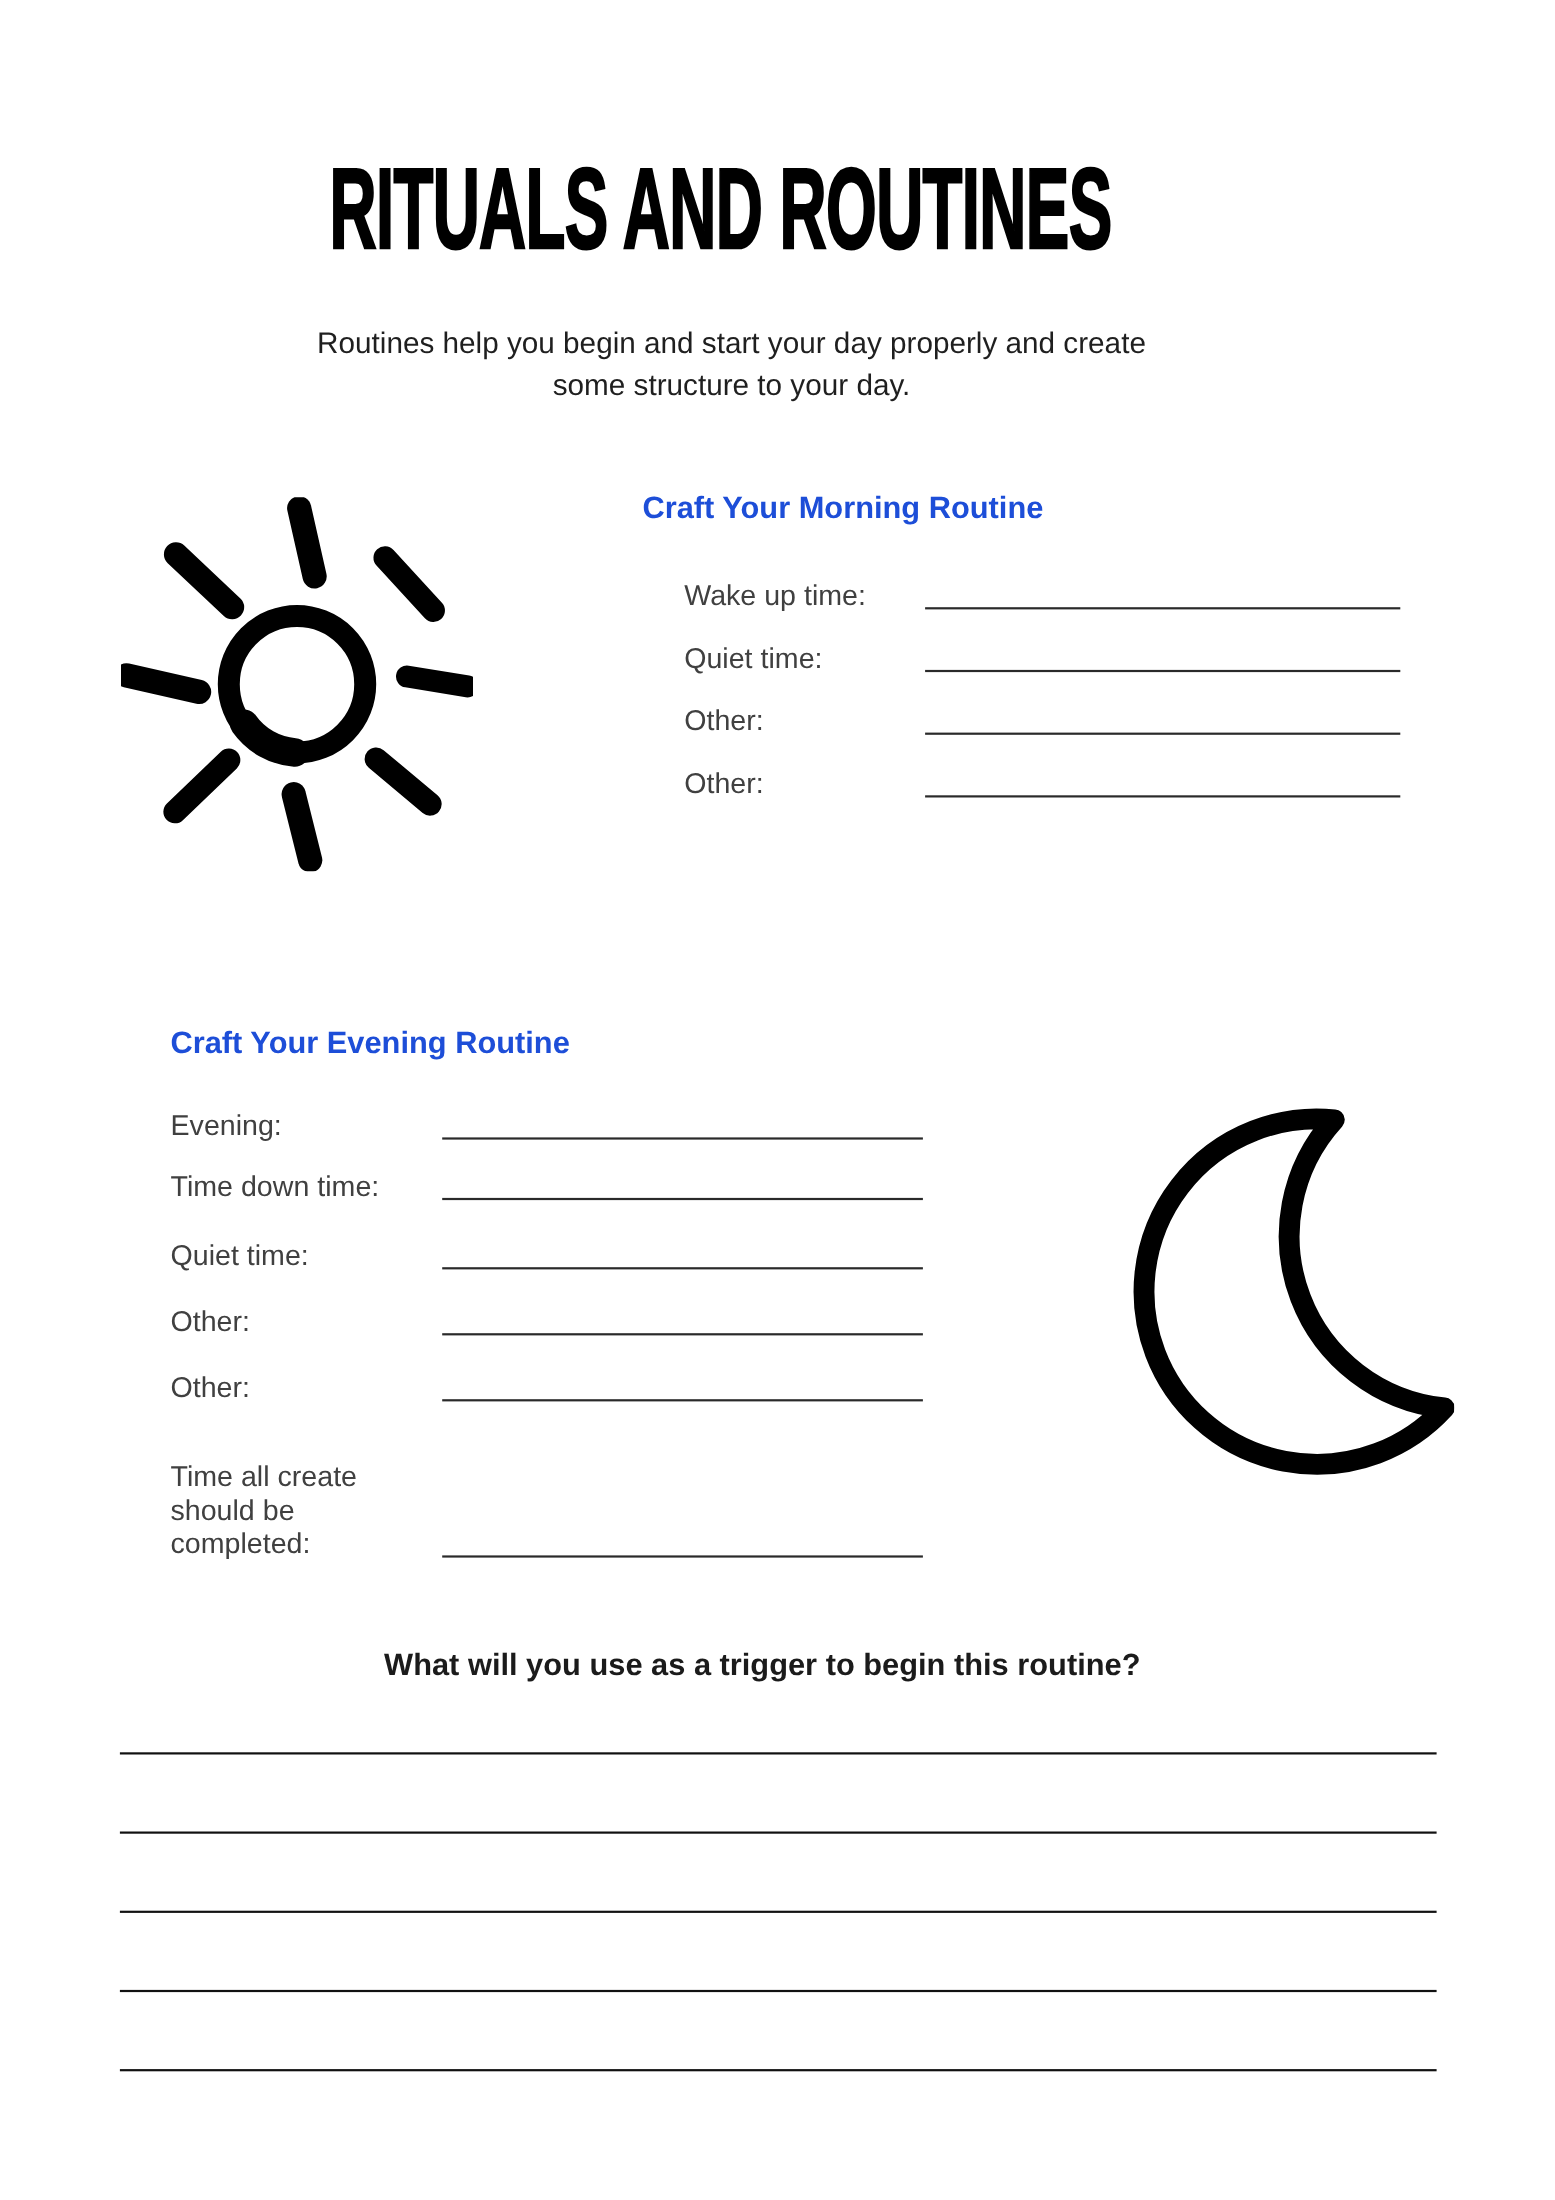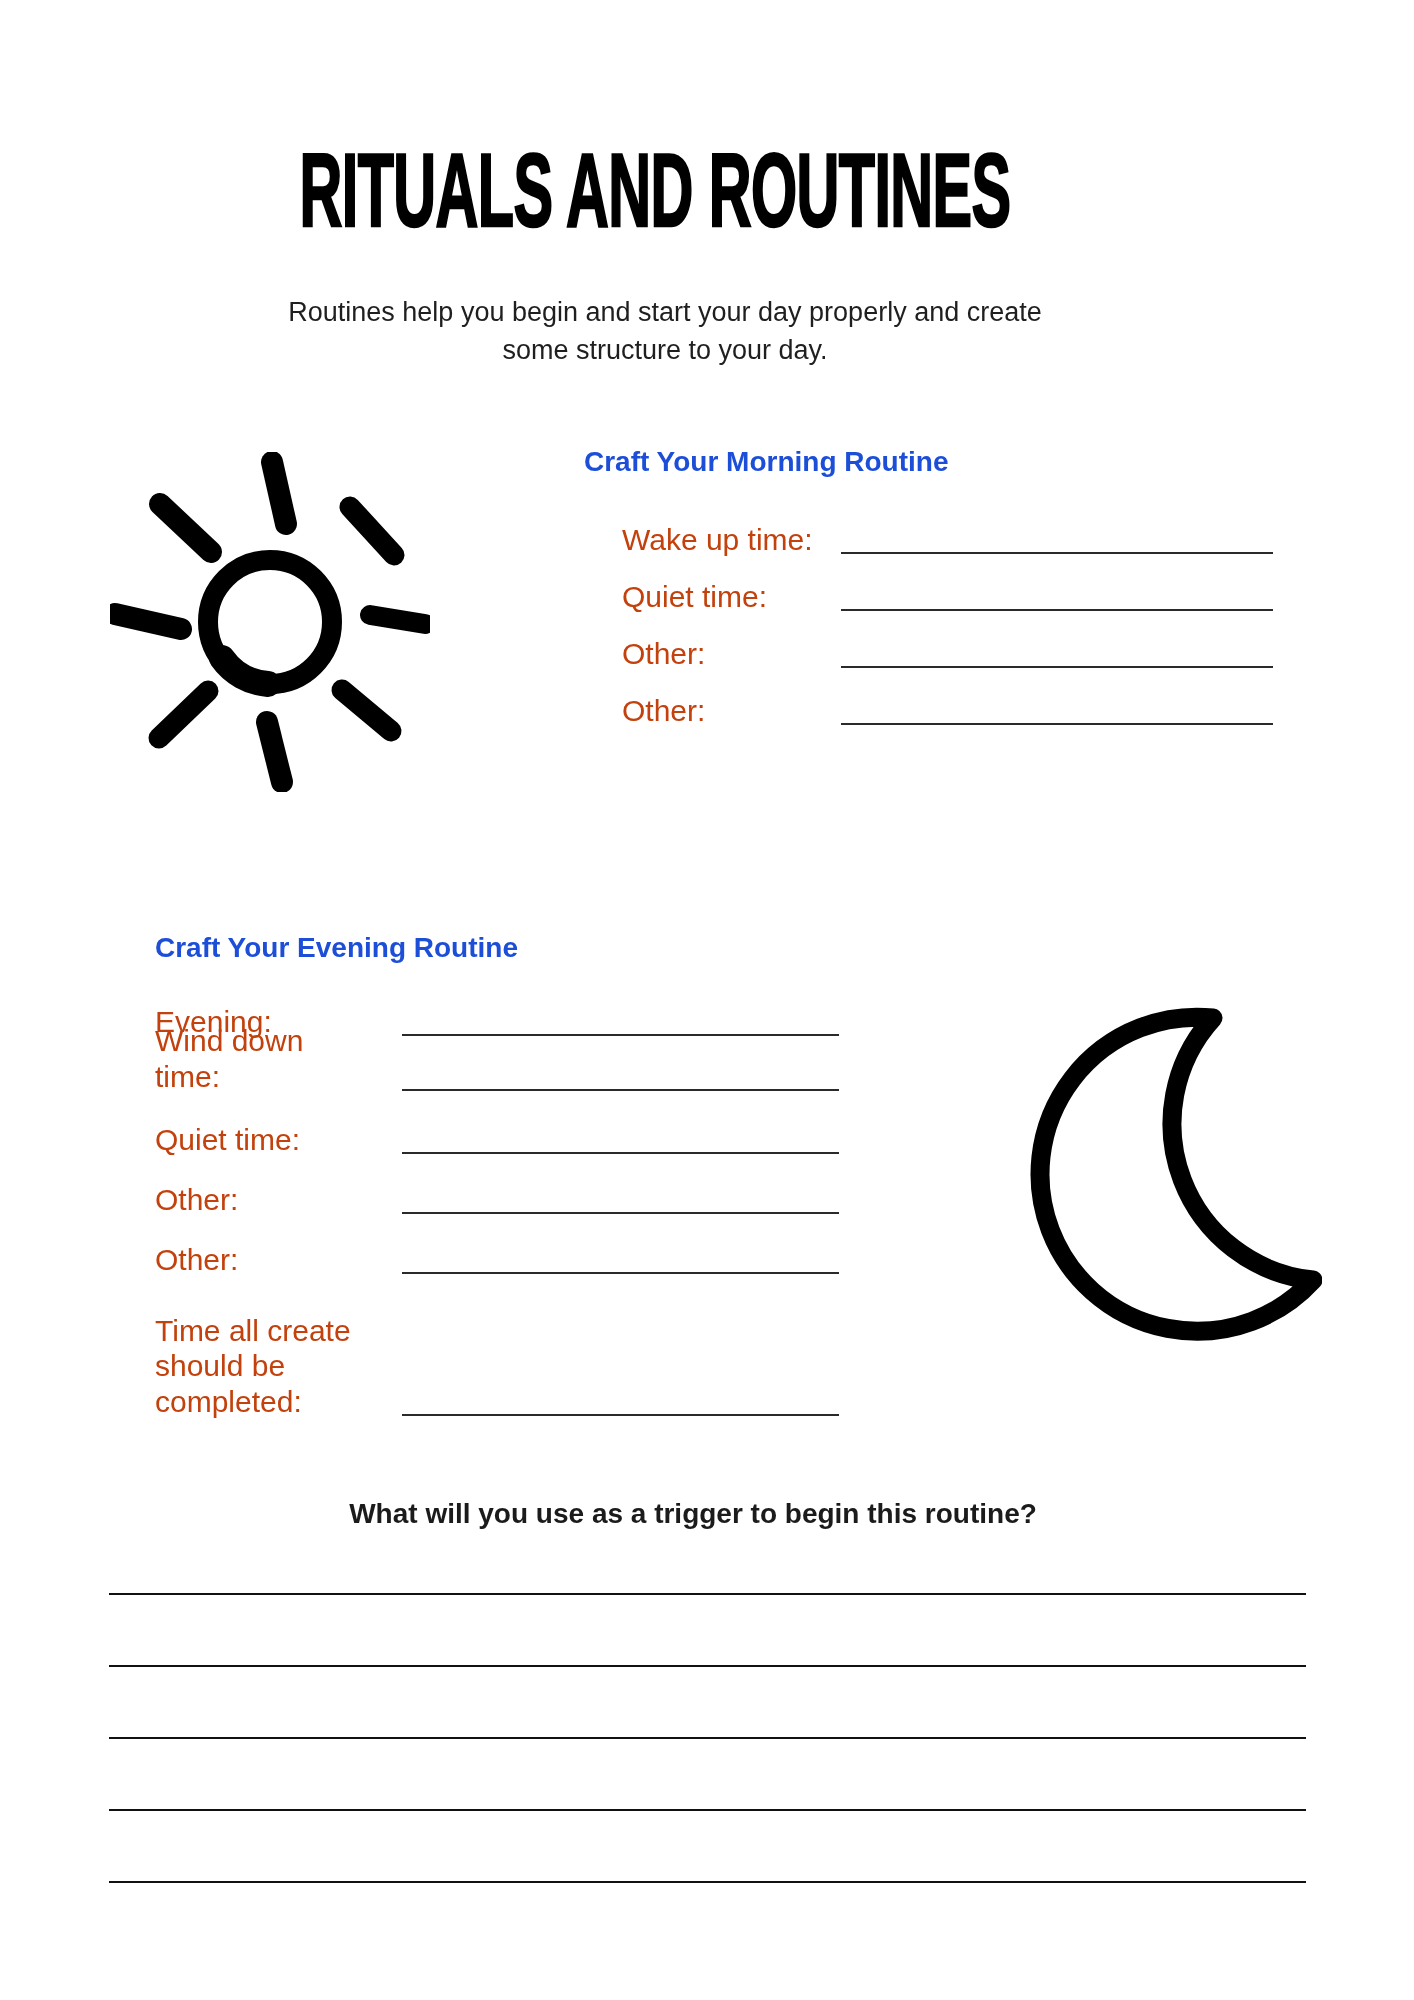--- a/index.html
+++ b/index.html
@@ -29,21 +29,21 @@
   .section-heading{
     font-size:28px;font-weight:700;color:#1d4ed8;text-align:left;
   }
   .morning-heading{left:584px;top:446px;width:600px;}
   .evening-heading{left:155px;top:932px;width:600px;}
 
   
   .fields{display:flex;flex-direction:column;}
   .field-row{display:flex;align-items:flex-end;}
   .field-label{
-    font-size:30px;line-height:1.18;color:#c2410c;
+    font-size:26px;line-height:1.18;color:#404040;
     flex:0 0 auto;
   }
   .field-line{
     flex:1 1 auto;height:0;border-bottom:2px solid #2a2a2a;
     margin-bottom:3px;min-width:0;
   }
 
   .morning-fields{left:622px;top:500px;width:651px;}
   .morning-fields .field-label{width:219px;padding-right:8px;box-sizing:border-box;}
   .morning-fields .field-row:nth-of-type(1),
@@ -133,21 +133,21 @@
 <div class="abs section-heading evening-heading">Craft Your Evening Routine</div>
 
 <div class="abs fields evening-fields">
 
     <div class="field-row">
       <span class="field-label">Evening:</span>
       <span class="field-line"></span>
     </div>
 
     <div class="field-row">
-      <span class="field-label">Wind down time:</span>
+      <span class="field-label">Time down time:</span>
       <span class="field-line"></span>
     </div>
 
     <div class="field-row">
       <span class="field-label">Quiet time:</span>
       <span class="field-line"></span>
     </div>
 
     <div class="field-row">
       <span class="field-label">Other:</span>

